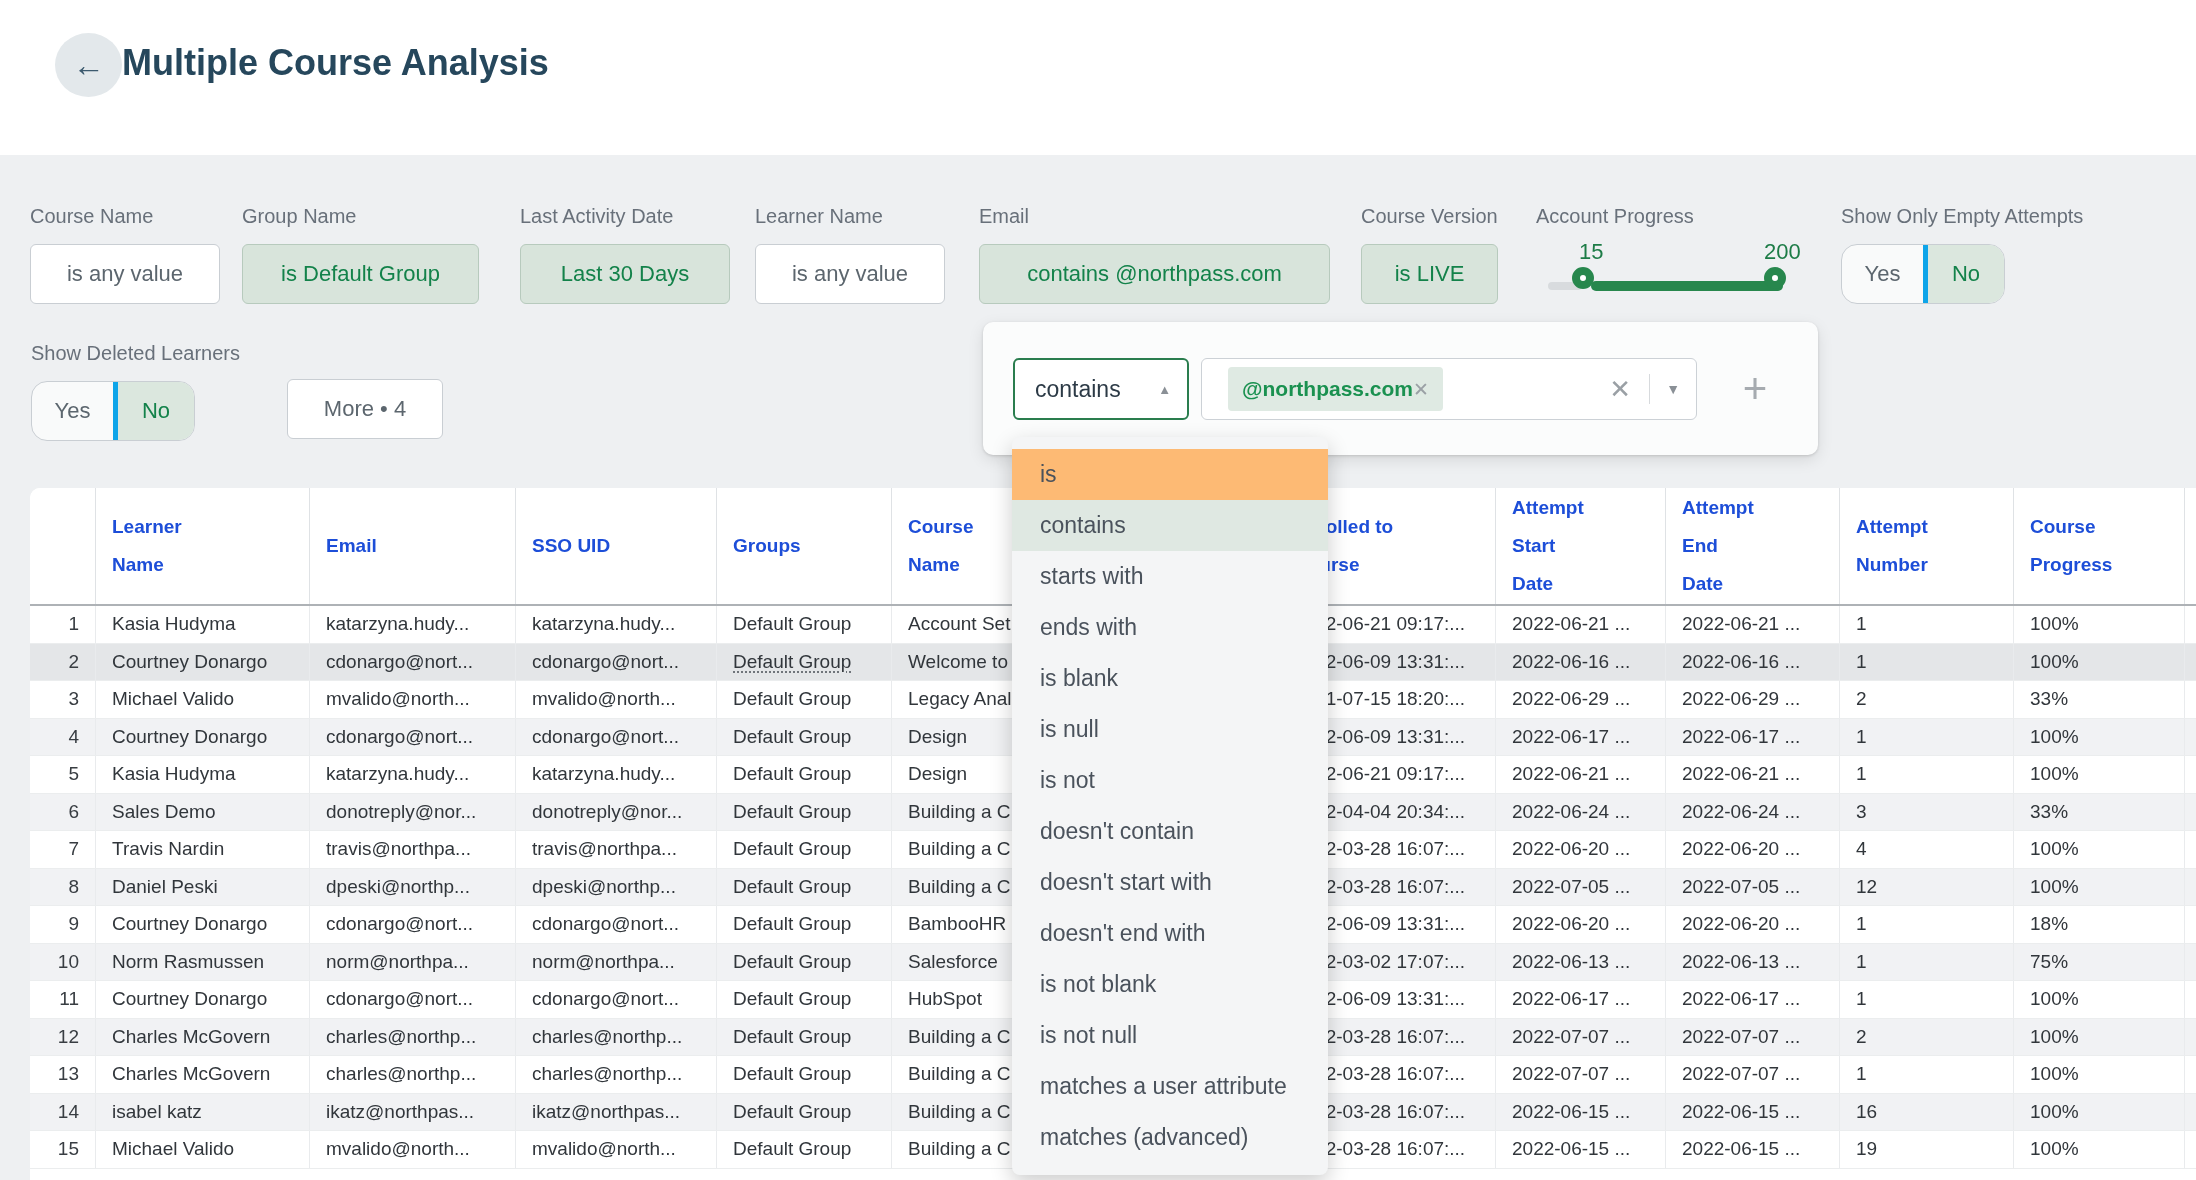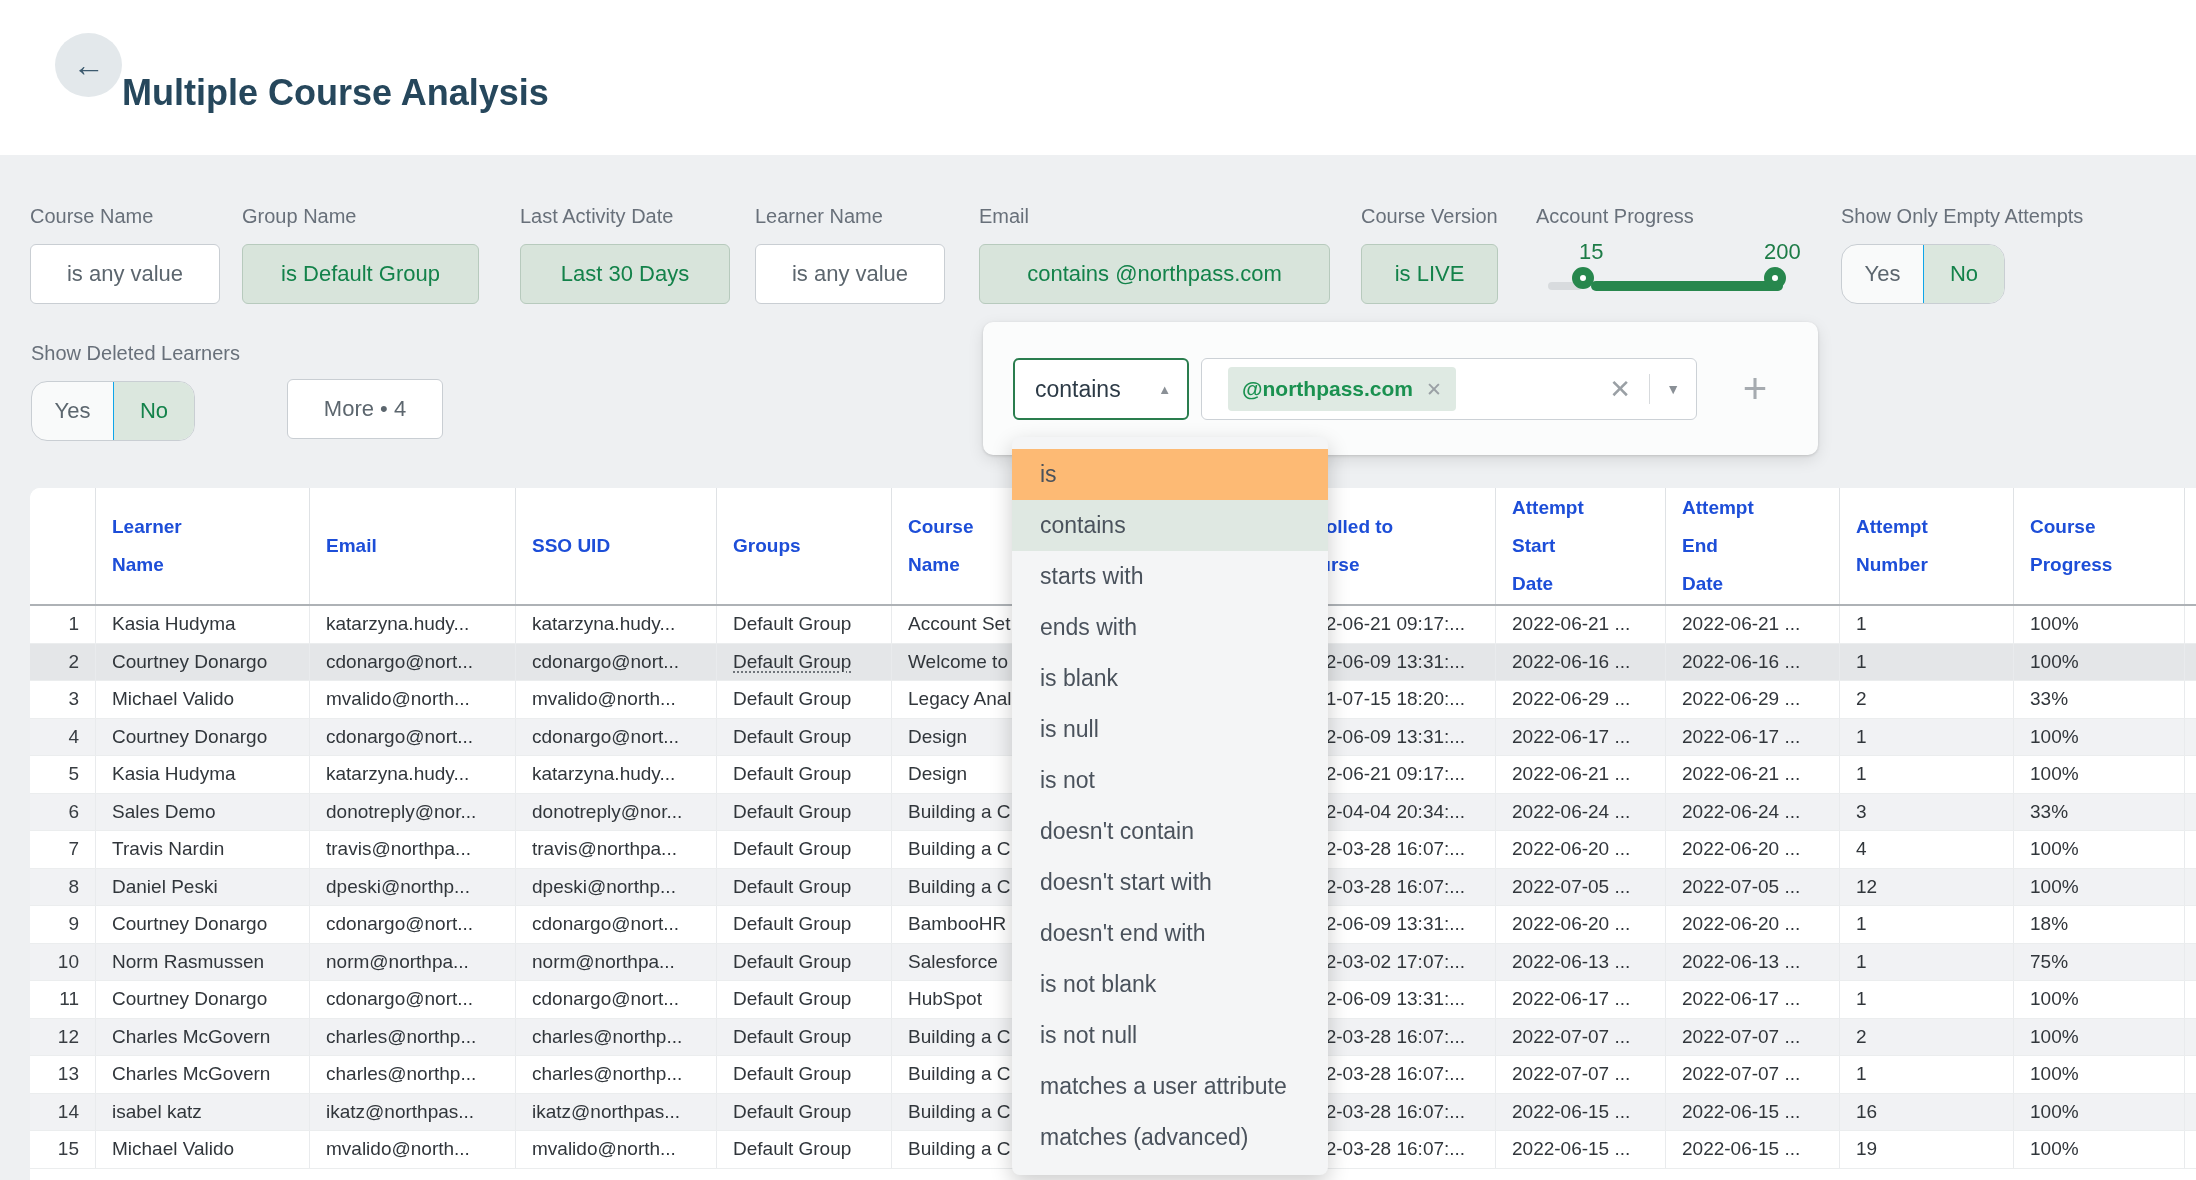--- a/index.html
+++ b/index.html
@@ -10,21 +10,21 @@
     font-family:"Liberation Sans", sans-serif;
     color:#31363b;
   }
   
   .app-header { position:absolute; top:0; left:0; width:2196px; height:155px; background:#ffffff; }
   .back-btn {
     position:absolute; left:55px; top:33px; width:67px; height:64px; border-radius:50%;
     background:#e3e8eb; color:#3c5a6e; font-size:32px; display:flex; align-items:center;
     justify-content:center; border:none; cursor:pointer;
   }
-  .page-title { position:absolute; left:122px; top:42px; font-size:36px; font-weight:700; color:#26475c;margin-top:30px; }
+  .page-title { position:absolute; left:122px; top:42px; font-size:36px; font-weight:700; color:#26475c; }
 
   
   .filter { position:absolute; top:205px; }
   .f-label { font-size:20px; color:#68707a; height:26px; white-space:nowrap; }
   .f-chip {
     margin-top:13px; height:60px; border-radius:6px; border:1px solid #c9ced3; background:#fff;
     color:#5c666e; font-size:22px; font-weight:500; display:flex; align-items:center;
     justify-content:center; cursor:pointer; white-space:nowrap;
   }
   .f-chip.active { background:#d8e4db; border-color:#b7cabd; color:#13824a; }
@@ -42,21 +42,21 @@
   .s-min,.s-max { position:absolute; top:4px; font-size:22px; font-weight:500; color:#1d7c47; }
   .s-min{left:43px} .s-max{left:228px}
   .s-stub { position:absolute; left:12px; top:47px; width:34px; height:8px; background:#d8dbde; border-radius:4px; }
   .s-track { position:absolute; left:55px; top:46px; width:192px; height:10px; background:#27874d; border-radius:5px; }
   .s-handle { position:absolute; top:32px; width:22px; height:22px; background:#fff; border:8px solid #27874d; border-radius:50%; cursor:pointer; }
   .s-h-left{left:36px} .s-h-right{left:228px}
 
   
   .toggle { margin-top:13px; height:60px; display:inline-flex; border:1px solid #c9ced3; border-radius:16px; overflow:hidden; background:#f9fafa; }
   .seg { width:81px; display:flex; align-items:center; justify-content:center; font-size:22px; font-weight:500; color:#5c666e; cursor:pointer; }
-  .seg + .seg { border-left:1px solid #0ea5e9; }
+  .seg + .seg { border-left:5px solid #0ea5e9; }
   .seg.sel { background:#dbe7de; color:#13824a; }
 
   .sdl-block { position:absolute; left:31px; top:342px; }
   .more-btn {
     position:absolute; left:287px; top:379px; width:156px; height:60px; border:1px solid #c9ced3;
     border-radius:6px; background:#fff; color:#5c666e; font-size:22px; font-weight:500; cursor:pointer;
   }
 
   
   .popover {
@@ -69,21 +69,21 @@
     justify-content:space-between; padding:0 16px 0 20px; font-size:23px; font-weight:500;
     color:#2c3a46; cursor:pointer;
   }
   .caret { color:#8a9096; font-size:13px; }
   .op-input {
     position:absolute; left:218px; top:36px; width:496px; height:62px; background:#fff;
     border:1px solid #ccd1d6; border-radius:6px; display:flex; align-items:center; padding:0 16px;
   }
   .value-chip {
     background:#dfeae3; border-radius:4px; height:44px; padding:0 14px; display:inline-flex;
-    align-items:center; gap:13px; font-size:21px; font-weight:600; color:#1a9150; margin-left:10px;
+    align-items:center; font-size:21px; font-weight:600; color:#1a9150; margin-left:10px;
   }
   .chip-x { color:#9aa0a5; font-size:19px; font-weight:400; cursor:pointer; }
   .spacer { flex:1; }
   .clear-x { color:#9aa0a5; font-size:26px; margin-right:18px; cursor:pointer; }
   .v-divider { width:1px; height:30px; background:#d7dadd; margin-right:16px; }
   .caret.down { font-size:14px; cursor:pointer; }
   .add-btn {
     position:absolute; left:740px; top:36px; width:64px; height:62px; display:flex; align-items:center;
     justify-content:center; color:#a6abb0; font-size:42px; font-weight:400; cursor:pointer;
   }

